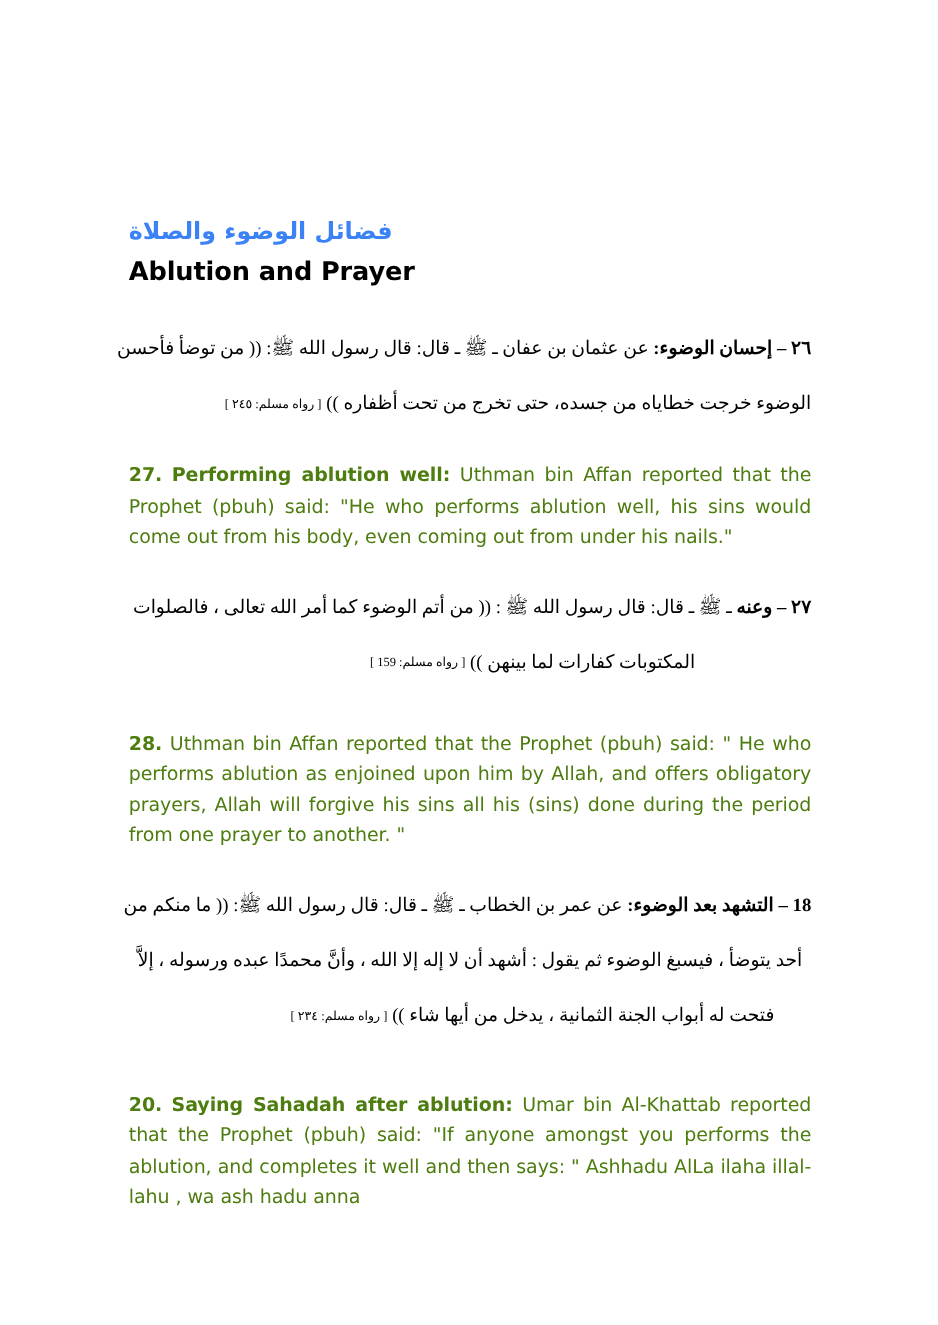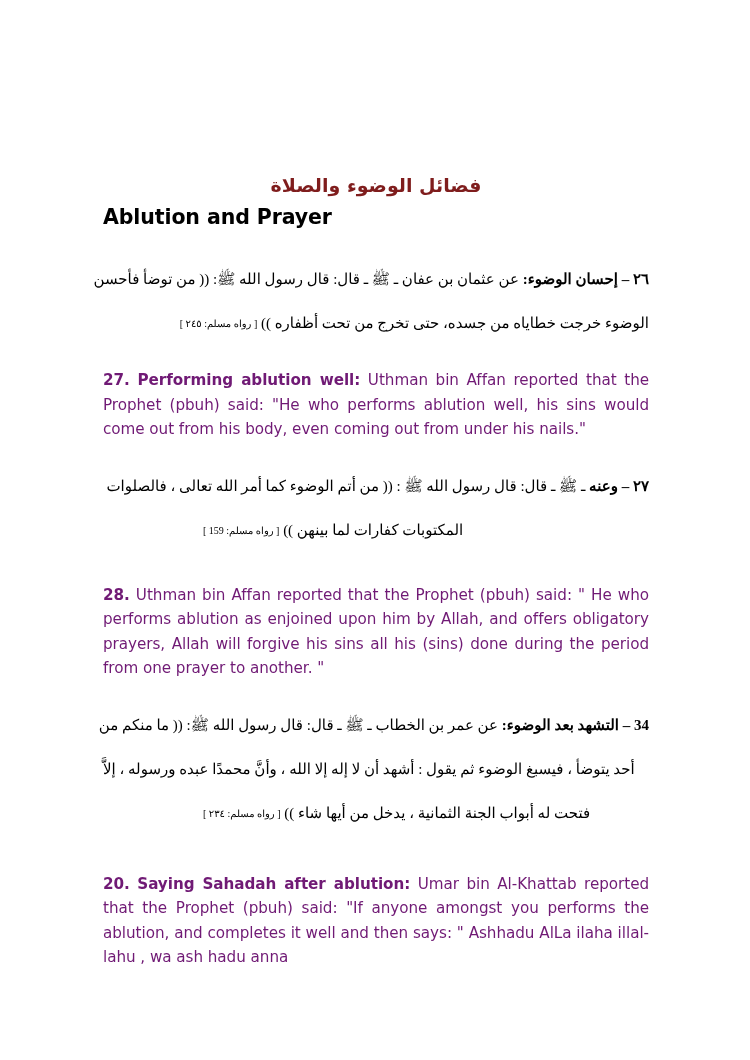--- a/index.html
+++ b/index.html
@@ -26,29 +26,29 @@
 
   .content {
     position: absolute;
     left: 103px;
     top: 172px;
     width: 546px;
   }
 
   
   .title-ar {
-    text-align: center;
+    text-align: left;
     direction: rtl;
     font-family: "DejaVu Sans", sans-serif;
     font-weight: bold;
     font-size: 19px;
     line-height: 26px;
     letter-spacing: 0.5px;
     margin: 0 0 6px 0;
-    color: #7f1d1d;
+    color: #3b82f6;
   }
   .title-en {
     text-align: left;
     font-family: "DejaVu Sans", sans-serif;
     font-weight: bold;
     font-size: 20.5px;
     line-height: 27px;
     letter-spacing: -0.1px;
     margin: 0 0 26px 0;
     color: #000;
@@ -63,21 +63,21 @@
     line-height: 44px;
     margin: 0 0 14px 0;
     unicode-bidi: isolate;
   }
   .ar-line {
     display: block;
     white-space: nowrap;
     font-family: Liberation Serif, serif;
   }
   .ar-line.l1 { text-align: right; }
-  .ar-line.l2 { text-align: left; }
+  .ar-line.l2 { text-align: center; }
   .ar-line.tail-1 { padding-left: 40px; text-align: right; }
   .ar-line.tail-2 { padding-left: 5px;  text-align: left; }
   .ar-line.tail-3 { padding-left: 100px; }
 
   .ar-num {
     font-weight: bold;
     font-size: 15px;
   }
   .ar-lemma {
     font-weight: bold;
@@ -90,21 +90,21 @@
   }
 
   
   .en-para {
     font-family: "DejaVu Sans", sans-serif;
     font-size: 15.2px;
     line-height: 24.5px;
     text-align: justify;
     text-justify: inter-word;
     margin: 0 0 22px 0;
-    color: #701a75;
+    color: #4d7c0f;
     letter-spacing: -0.05px;
   }
   .en-para .lead {
     font-weight: bold;
   }
   .en-para.last {
     margin-bottom: 0;
   }
 
   .spacer-sm { height: 8px; }
@@ -134,21 +134,21 @@
       <span class="ar-line l1 tail-2"><span class="ar-num">٢٧ – </span><span class="ar-lemma">وعنه</span><span> ـ ﷺ ـ قال: قال رسول الله ﷺ : (( من أتم الوضوء كما أمر الله تعالى ، فالصلوات</span></span>
       <span class="ar-line l2 tail-3"><span>المكتوبات كفارات لما بينهن ))</span>
         <span class="ar-ref">[ رواه مسلم: 159 ]</span></span>
     </div>
 
     <div class="spacer-md"></div>
 
     <p class="en-para"><span class="lead">28.</span> <span>Uthman bin Affan reported that the Prophet (pbuh) said: " He who performs ablution as enjoined upon him by Allah, and offers obligatory prayers, Allah will forgive his sins all his (sins) done during the period from one prayer to another. "</span></p>
 
     <div class="ar-block">
-      <span class="ar-line l1 tail-1"><span class="ar-num">34 – </span><span class="ar-lemma">التشهد بعد الوضوء:</span><span> عن عمر بن الخطاب ـ ﷺ ـ قال: قال رسول الله ﷺ: (( ما منكم من</span></span>
+      <span class="ar-line l1 tail-1"><span class="ar-num">18 – </span><span class="ar-lemma">التشهد بعد الوضوء:</span><span> عن عمر بن الخطاب ـ ﷺ ـ قال: قال رسول الله ﷺ: (( ما منكم من</span></span>
       <span class="ar-line l2"><span>أحد يتوضأ ، فيسبغ الوضوء ثم يقول : أشهد أن لا إله إلا الله ، وأنَّ محمدًا عبده ورسوله ، إلاَّ</span></span>
       <span class="ar-line l2 tail-3"><span>فتحت له أبواب الجنة الثمانية ، يدخل من أيها شاء ))</span>
         <span class="ar-ref">[ رواه مسلم: ٢٣٤ ]</span></span>
     </div>
 
     <div class="spacer-lg"></div>
 
     <p class="en-para last"><span class="lead">20.</span> <span class="lead">Saying Sahadah after ablution:</span> <span>Umar bin Al-Khattab reported that the Prophet (pbuh) said: "If anyone amongst you performs the ablution, and completes it well and then says: " Ashhadu AlLa ilaha illal-lahu , wa ash hadu anna</span></p>
 
   </div>

